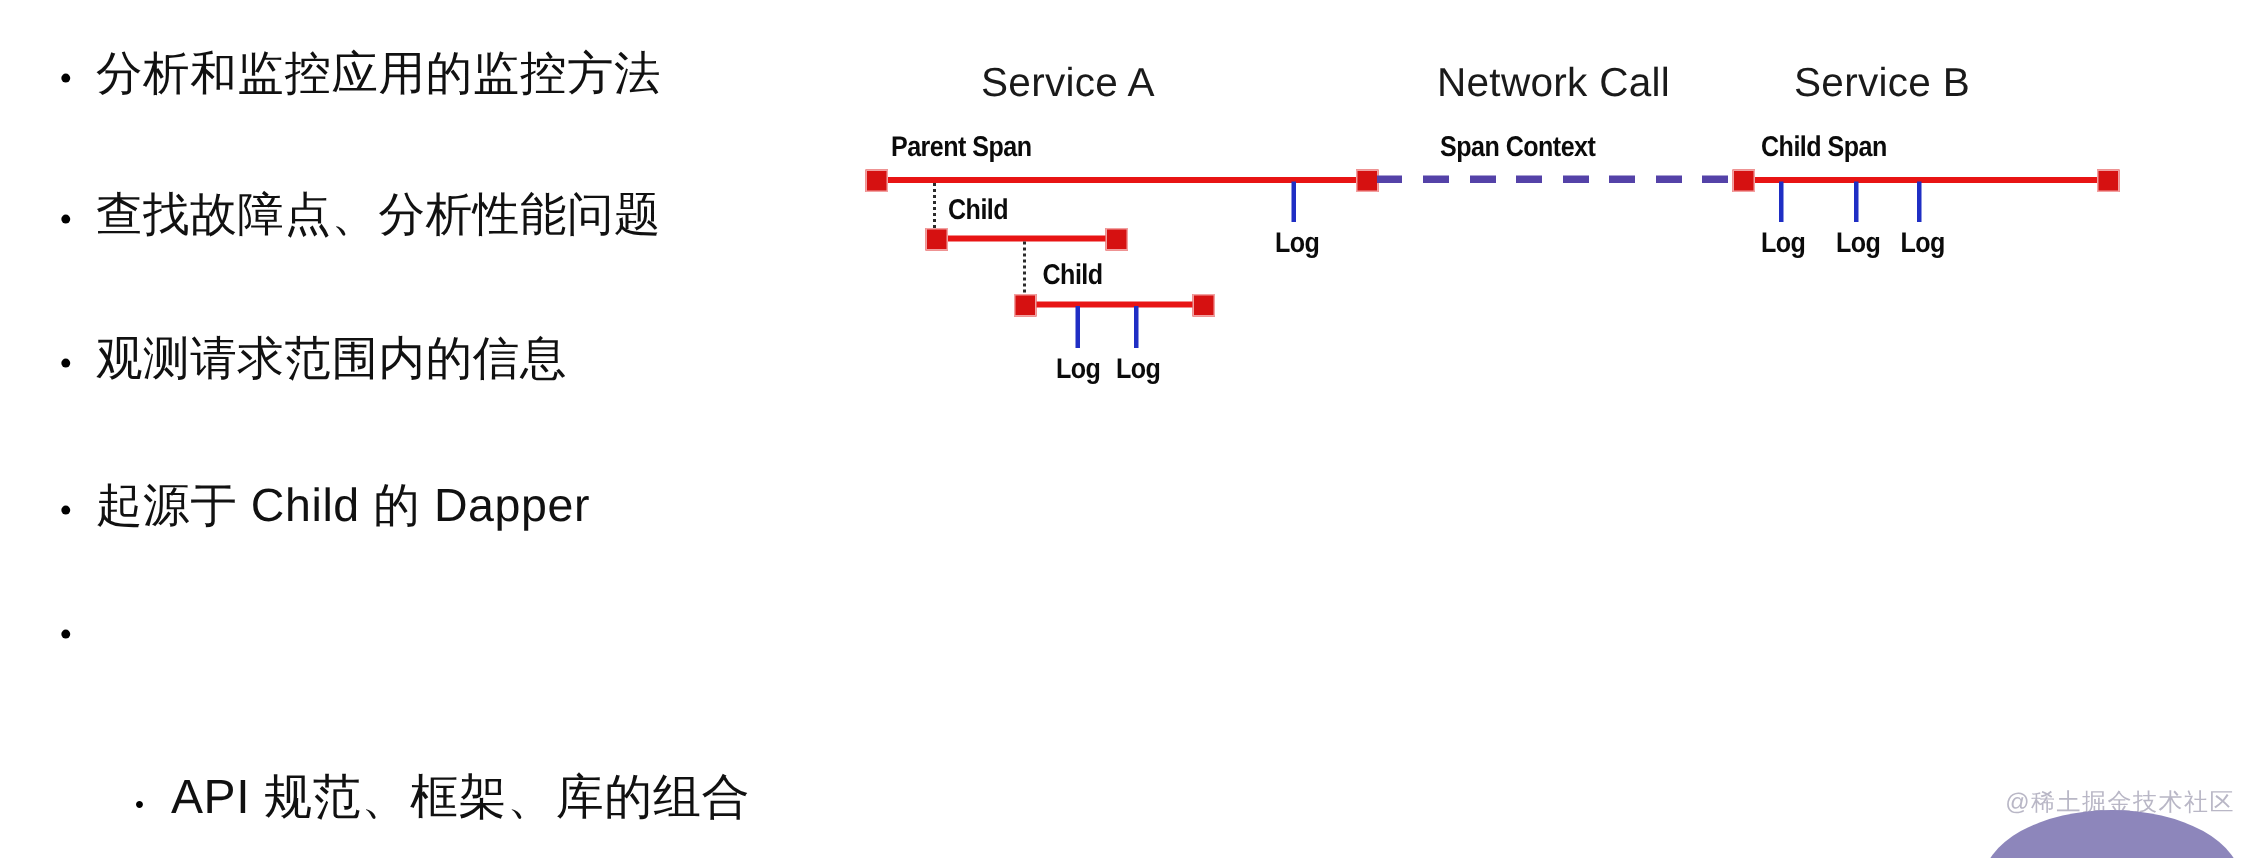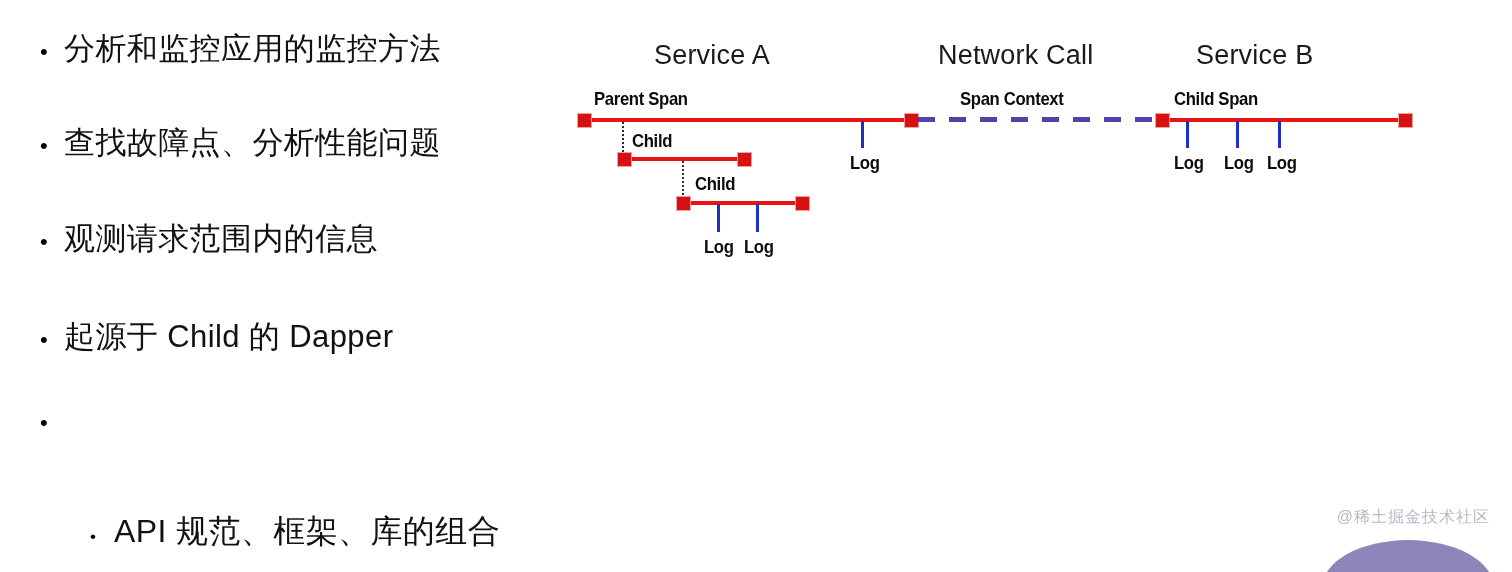--- a/index.html
+++ b/index.html
@@ -124,21 +124,21 @@
       to right,
       #5442a8 0px, #5442a8 17px,
       rgba(0,0,0,0) 17px, rgba(0,0,0,0) 31px
     );
   }
 
   
   #watermark {
     position: absolute;
     right: 22px;
-    bottom: 44px;
+    bottom: 26px;
     font-size: 16px;
     color: #b9b7c6;
     letter-spacing: 1px;
     white-space: nowrap;
   }
   #watermark-arc {
     position: absolute;
     right: 18px;
     bottom: -64px;
     width: 172px;
@@ -179,21 +179,21 @@
   <div class="bullet-row lv2-0">
     <span class="bullet-dot sub">•</span>
     <span class="bullet-text sub">API 规范、框架、库的组合</span>
   </div>
 
 </div>
 
 <div id="trace-diagram">
 
   <div class="svc-title" style="left:84px; top:40px;">Service A</div>
-  <div class="svc-title" style="left:368px; top:40px;">Network Call</div>
+  <div class="svc-title" style="left:388px; top:40px;">Network Call</div>
   <div class="svc-title" style="left:626px; top:40px;">Service B</div>
 
   <div class="span-label" style="left:24px; top:88px;">Parent Span</div>
   <div class="span-bar" style="left:12px; top:118px; width:330px;"></div>
   <div class="span-cap" style="left:7px;   top:113px;"></div>
   <div class="span-cap" style="left:334px; top:113px;"></div>
 
   <div class="log-tick" style="left:291px; top:121px; height:27px;"></div>
   <div class="log-label" style="left:280px; top:152px;">Log</div>
 

